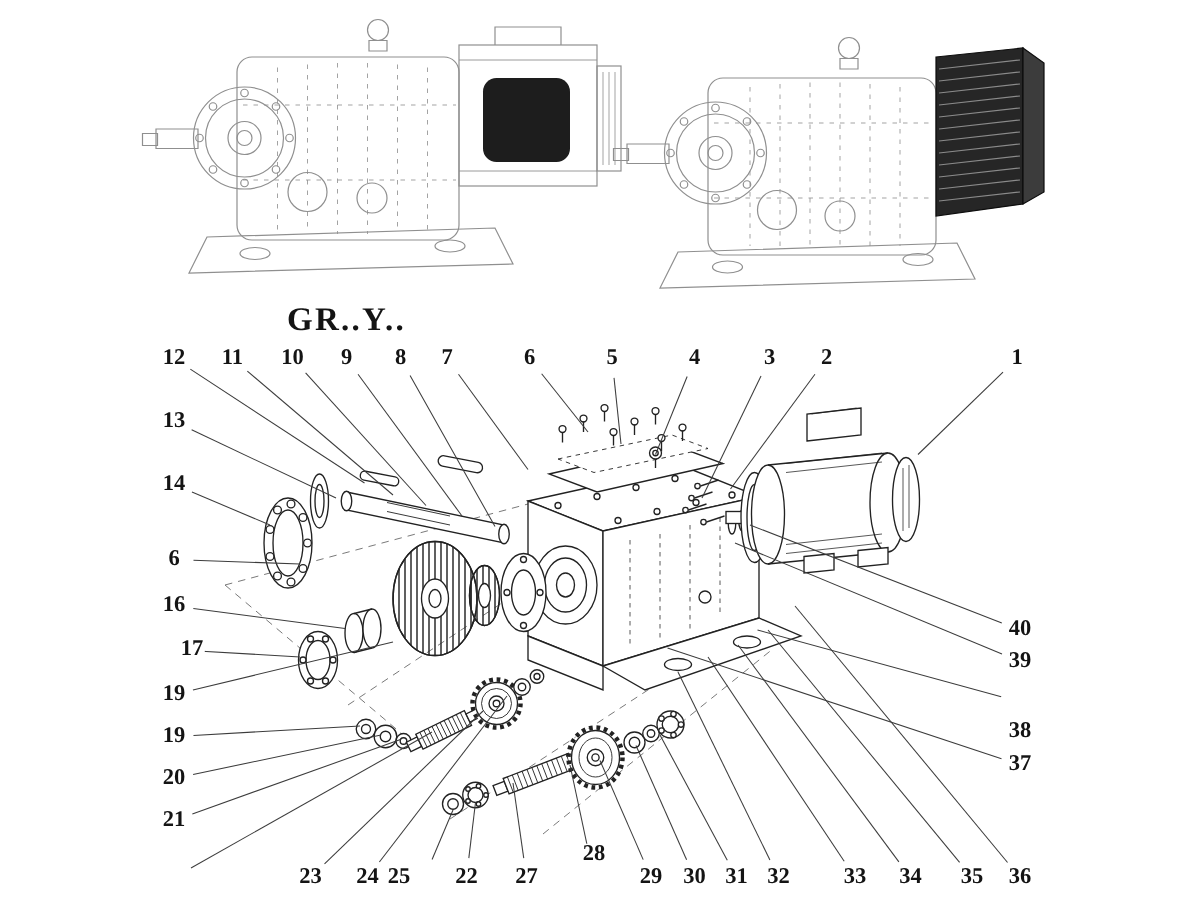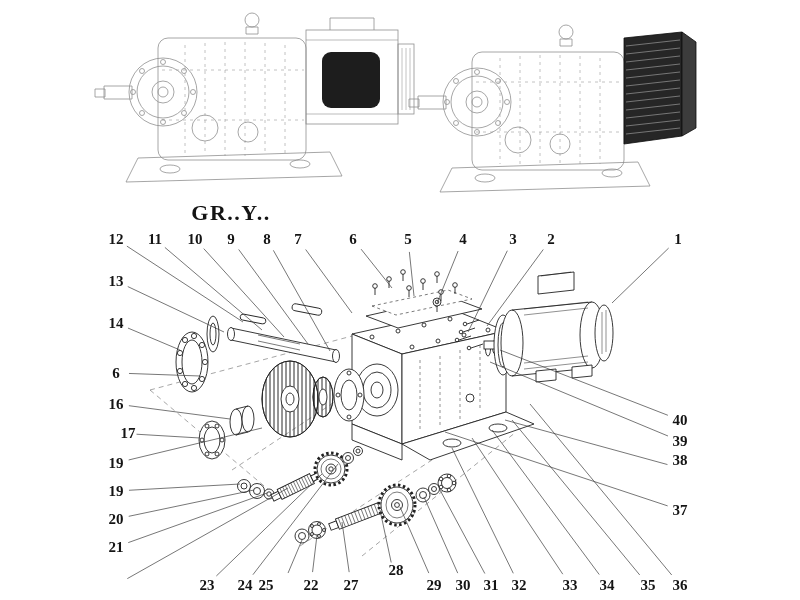--- a/index.html
+++ b/index.html
@@ -395,18 +395,18 @@
       <div class="callout-number" style="left: 396px; top: 570px;">28</div>
       <div class="callout-number" style="left: 434px; top: 585px;">29</div>
       <div class="callout-number" style="left: 463px; top: 585px;">30</div>
       <div class="callout-number" style="left: 491px; top: 585px;">31</div>
       <div class="callout-number" style="left: 519px; top: 585px;">32</div>
       <div class="callout-number" style="left: 570px; top: 585px;">33</div>
       <div class="callout-number" style="left: 607px; top: 585px;">34</div>
       <div class="callout-number" style="left: 648px; top: 585px;">35</div>
       <div class="callout-number" style="left: 680px; top: 585px;">36</div>
       <div class="callout-number" style="left: 680px; top: 510px;">37</div>
-      <div class="callout-number" style="left: 680px; top: 460px; text-align: right;">38</div>
+      <div class="callout-number" style="left: 680px; top: 488px; text-align: right;">38</div>
       <div class="callout-number" style="left: 680px; top: 441px;">39</div>
       <div class="callout-number" style="left: 680px; top: 420px;">40</div>
     </div>
 
 </div>
 
 </body></html>

